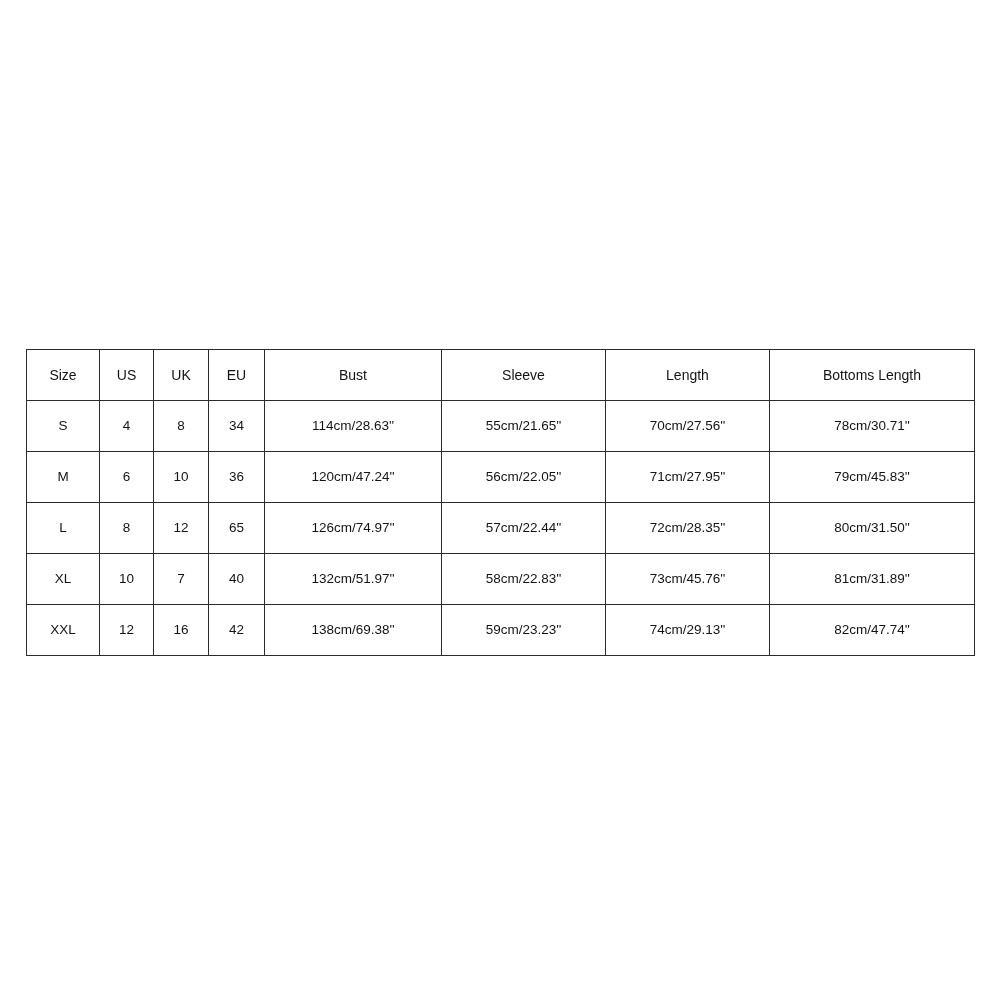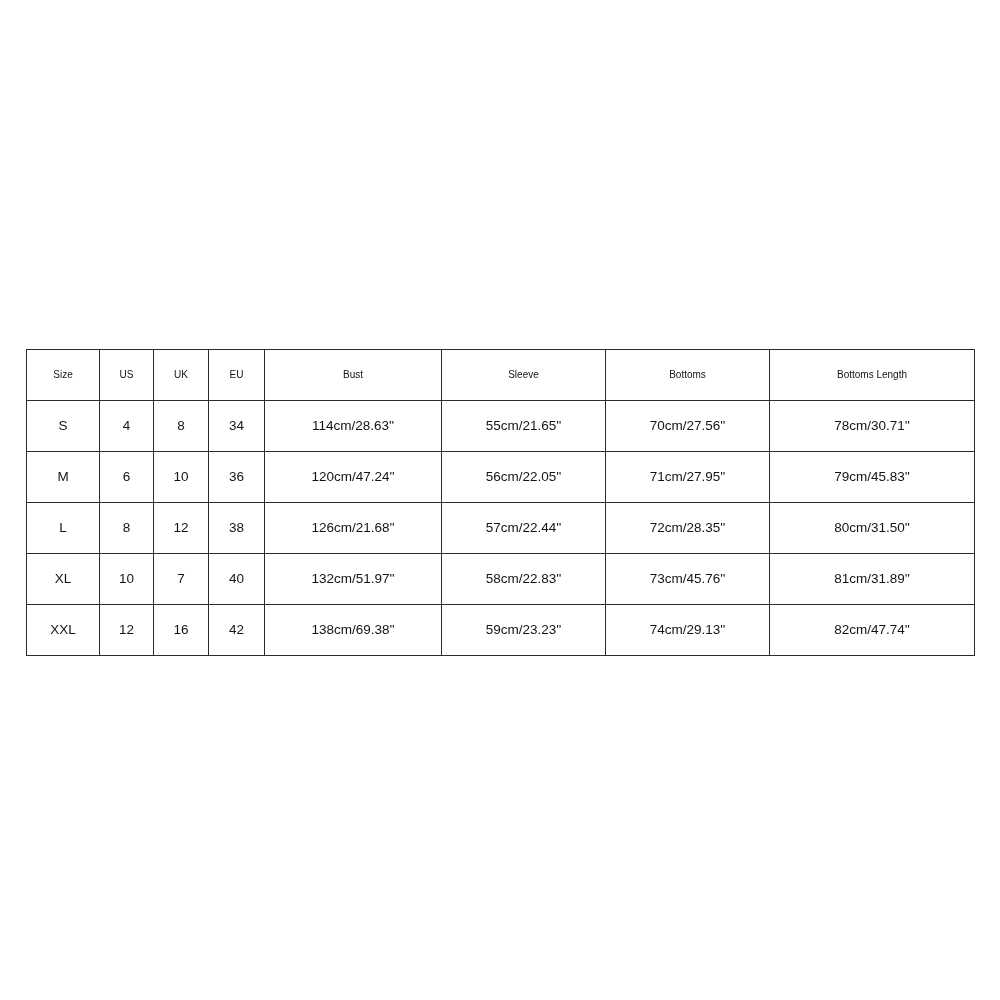--- a/index.html
+++ b/index.html
@@ -42,21 +42,21 @@
     vertical-align: middle;
     font-weight: normal;
     font-size: 13.5px;
     color: #141414;
     padding: 0;
     height: 50px;
     line-height: 1.2;
   }
   table.size-chart thead th {
     height: 50px;
-    font-size: 10px;
+    font-size: 14px;
   }
   
   col.c-size { width: 73px; }
   col.c-us   { width: 54px; }
   col.c-uk   { width: 55px; }
   col.c-eu   { width: 56px; }
   col.c-bust { width: 177px; }
   col.c-sleeve { width: 164px; }
   col.c-length { width: 164px; }
   col.c-bottoms { width: 205px; }
@@ -96,21 +96,21 @@
           <th>
               <span class="cell-text">EU</span>
             </th>
           <th>
               <span class="cell-text">Bust</span>
             </th>
           <th>
               <span class="cell-text">Sleeve</span>
             </th>
           <th>
-              <span class="cell-text">Bottoms</span>
+              <span class="cell-text">Length</span>
             </th>
           <th>
               <span class="cell-text">Bottoms Length</span>
             </th>
         </tr>
       </thead>
       <tbody>
         <tr>
           <td>
               <span class="cell-text">S</span>
@@ -167,24 +167,24 @@
           <td>
               <span class="cell-text">L</span>
             </td>
           <td>
               <span class="cell-text">8</span>
             </td>
           <td>
               <span class="cell-text">12</span>
             </td>
           <td>
-              <span class="cell-text">38</span>
-            </td>
-          <td>
-              <span class="cell-text">126cm/21.68''</span>
+              <span class="cell-text">65</span>
+            </td>
+          <td>
+              <span class="cell-text">126cm/74.97''</span>
             </td>
           <td>
               <span class="cell-text">57cm/22.44''</span>
             </td>
           <td>
               <span class="cell-text">72cm/28.35''</span>
             </td>
           <td>
               <span class="cell-text">80cm/31.50''</span>
             </td>

